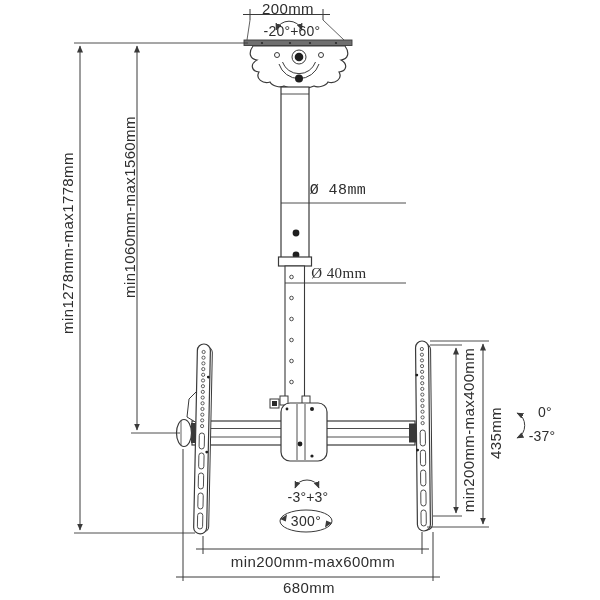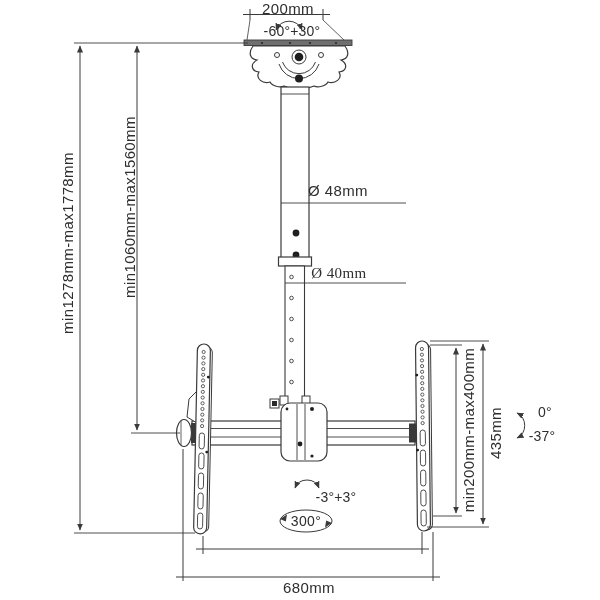--- a/index.html
+++ b/index.html
@@ -14,27 +14,27 @@
     color:#2e2e2e;
     white-space:nowrap;
     transform:translate(-50%,-50%);
   }
   .rot{transform:translate(-50%,-50%) rotate(-90deg);}
   .deg{font-size:14px;letter-spacing:.2px;}
   .l-topwidth{left:288px;top:8px;}
   .l-swivel{left:292px;top:31px;}
   .l-totaldrop{left:67px;top:243px;}
   .l-poledrop{left:129px;top:207px;}
-  .l-dia48{left:338px;top:190px;}
+  .l-dia48{left:338px;top:190px;font-family:Liberation Mono, monospace;}
   .l-dia40{left:339px;top:273px;font-family:Liberation Serif, serif;}
   .l-vesav{left:468px;top:430px;}
   .l-plateh{left:495px;top:433px;}
   .l-tiltup{left:545px;top:412px;}
   .l-tiltdown{left:542px;top:436px;}
-  .l-level{left:308px;top:497px;margin-left:28px;}
+  .l-level{left:308px;top:497px;}
   .l-rot360{left:306px;top:521px;font-size:14px;}
   .l-vesah{left:313px;top:561px;}
   .l-barwidth{left:309px;top:587px;text-align:right;}
 </style>
 </head>
 <body>
 
 <div id="stage">
 
   <svg width="600" height="600" viewBox="0 0 600 600">
@@ -217,25 +217,26 @@
       </g>
       <g>
         <line x1="183" y1="449" x2="183" y2="581"></line>
         <line x1="433" y1="532" x2="433" y2="581"></line>
         <line x1="176" y1="577" x2="440" y2="577"></line>
       </g>
     </g>
   </svg>
 
   <div class="lbl l-topwidth">200mm</div>
-  <div class="lbl deg l-swivel">-60°+30°</div>
+  <div class="lbl deg l-swivel">-20°+60°</div>
   <div class="lbl rot l-totaldrop">min1278mm-max1778mm</div>
   <div class="lbl rot l-poledrop">min1060mm-max1560mm</div>
   <div class="lbl l-dia48">Ø 48mm</div>
   <div class="lbl l-dia40">Ø 40mm</div>
   <div class="lbl rot l-vesav">min200mm-max400mm</div>
   <div class="lbl rot l-plateh">435mm</div>
   <div class="lbl deg l-tiltup">0°</div>
   <div class="lbl deg l-tiltdown">-37°</div>
   <div class="lbl deg l-level">-3°+3°</div>
   <div class="lbl l-rot360">300°</div>
+  <div class="lbl l-vesah">min200mm-max600mm</div>
   <div class="lbl l-barwidth">680mm</div>
 </div>
 
 </body></html>

